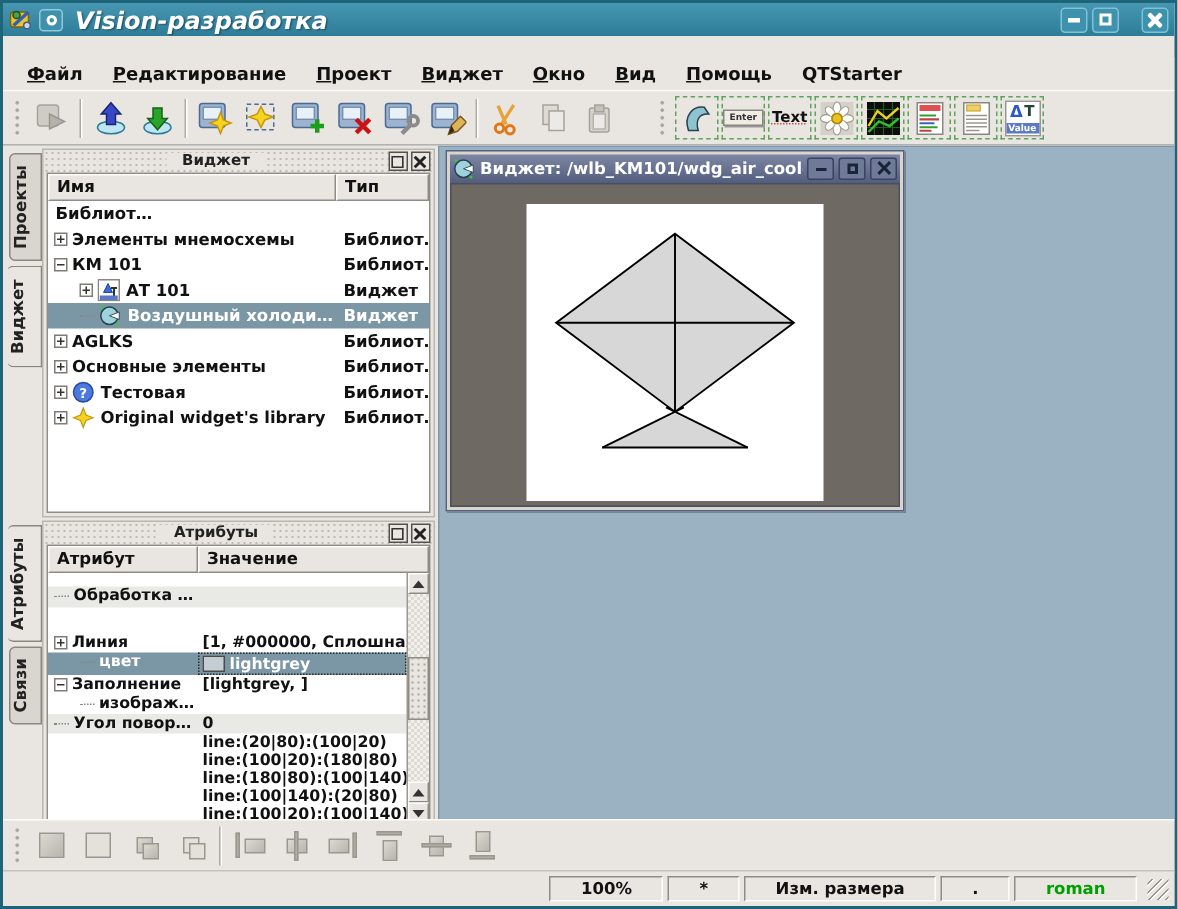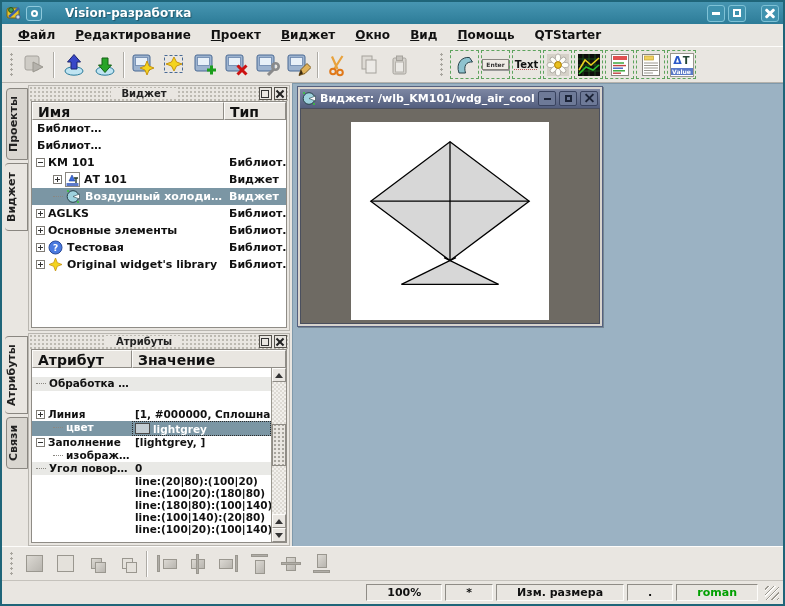--- a/index.html
+++ b/index.html
@@ -9,35 +9,35 @@
   .window { width:785px; height:606px; border:2px solid #1f6579; background:#e9e6e1;
             display:flex; flex-direction:column; position:relative; overflow:hidden; }
 
   
   .titlebar { height:22px; background:linear-gradient(#4796b2,#2d7c98); display:flex;
               align-items:center; padding:0 4px; gap:3px; flex:none; }
   .app-ic { width:17px; height:16px; flex:none; }
   .wm-btn { width:16px; height:15px; border-radius:3px; background:#3f90ac; border:1px solid #8ec9dc;
             display:flex; align-items:center; justify-content:center; flex:none; }
   .wm-btn .ring { width:7px; height:7px; border:2px solid #fff; border-radius:50%; }
-  .titlebar .title { color:#fff; font-size:12px; margin-left:20px; flex:1;
-                     text-shadow:1px 1px 1px rgba(0,0,0,.35); }
+  .titlebar .title { color:#fff; font-size:16px; margin-left:5px; flex:1;
+                     text-shadow:1px 1px 1px rgba(0,0,0,.35);font-style:italic; }
   .tb-btn { width:18px; height:17px; border-radius:3px; background:#3f92ae; border:1px solid #7fc2d6;
             display:flex; align-items:center; justify-content:center; flex:none; position:relative; }
   .tb-btn.close { margin-left:12px; }
   .g-min { width:8px; height:3px; background:#fff; }
   .g-max { width:8px; height:8px; border:2px solid #fff; }
   .g-x { position:relative; width:10px; height:10px; }
   .g-x::before,.g-x::after { content:""; position:absolute; left:-1px; top:4px; width:12px; height:3px;
             background:#fff; border-radius:1px; }
   .g-x::before { transform:rotate(45deg);} .g-x::after { transform:rotate(-45deg);}
 
   
   .menubar { height:23px; background:#e9e6e1; border-bottom:1px solid #fdfcfa; display:flex;
-             align-items:center; padding:0 6px; flex:none; }
+             align-items:center; padding:0 6px; flex:none;margin-top:14px; }
   .menu-item { padding:3px 10px; font-size:12px; color:#111; }
   .menu-item::first-letter { text-decoration:underline; }
   .menu-item.no-accel::first-letter { text-decoration:none; }
 
   
   .toolbar { height:36px; background:#e9e6e1; border-bottom:1px solid #b5b2ac; display:flex;
              align-items:center; padding:0 3px; flex:none; }
   .grip { width:6px; height:26px; margin:0 4px;
           background-image:radial-gradient(#a8a59e 32%, transparent 34%); background-size:5px 5px; }
   .tsep { width:2px; height:26px; margin:0 3px; border-left:1px solid #aeaba5; border-right:1px solid #fff; }
@@ -73,21 +73,21 @@
   .g-float::before { content:""; position:absolute; right:0; top:0; width:6px; height:6px; border:1px solid #333; background:#e9e6e1; }
   .g-float::after  { content:""; position:absolute; left:0; bottom:0; width:6px; height:6px; border:1px solid #333; background:#e9e6e1; }
   .g-xs { position:relative; width:8px; height:8px; }
   .g-xs::before,.g-xs::after { content:""; position:absolute; left:-1px; top:3px; width:10px; height:2px; background:#222; }
   .g-xs::before { transform:rotate(45deg);} .g-xs::after { transform:rotate(-45deg);}
 
   .ttable { flex:1; margin:0 2px 2px 2px; border:1px solid #8f8c86; background:#fff;
             display:flex; flex-direction:column; overflow:hidden; position:relative; }
   .thead { display:flex; height:18px; flex:none; }
   .th { background:#e9e6e1; border:1px solid; border-color:#fdfcfa #8f8c86 #8f8c86 #fdfcfa;
-        font-size:14px; padding:1px 5px; color:#111; }
+        font-size:11px; padding:1px 5px; color:#111; }
   .trow { display:flex; height:17px; align-items:center; font-size:11px; color:#111; flex:none; }
   .trow.selected { background:#7b96a4; color:#fff; }
   .c-name { display:flex; align-items:center; padding-left:4px; overflow:hidden; white-space:nowrap; }
   .wt .c-name { width:192px; flex:none; } .wt .c-type { flex:1; padding-left:5px; overflow:hidden; white-space:nowrap; }
   .exp { width:9px; height:9px; border:1px solid #7f7c76; background:#fff; position:relative; flex:none; margin-right:3px; }
   .exp::before { content:""; position:absolute; left:1px; top:3px; width:5px; height:1px; background:#333; }
   .exp.plus::after { content:""; position:absolute; left:3px; top:1px; width:1px; height:5px; background:#333; }
   .tline { width:10px; height:1px; border-bottom:1px dotted #8a8781; margin-right:3px; flex:none; }
   .ind1 { margin-left:17px; }
   .ticon { width:15px; height:15px; margin-right:4px; flex:none; }
@@ -369,20 +369,24 @@
           </div>
           <div class="ttable wt">
             <div class="thead">
               <span class="th" style="width:192px">Имя</span>
               <span class="th" style="flex:1">Тип</span>
             </div>
             <div class="trow">
               <span class="c-type">Библиот…</span>
               </div>
             <div class="trow">
+              <span class="c-name">
+                  <span class="exp plus"></span>
+                  <span class="lbl">Элементы мнемосхемы</span>
+                </span>
               <span class="c-type">Библиот…</span>
               </div>
             <div class="trow">
               <span class="c-name">
                   <span class="exp"></span>
                   <span class="lbl">КМ 101</span>
                 </span>
               <span class="c-type">Библиот…</span>
               </div>
             <div class="trow">

